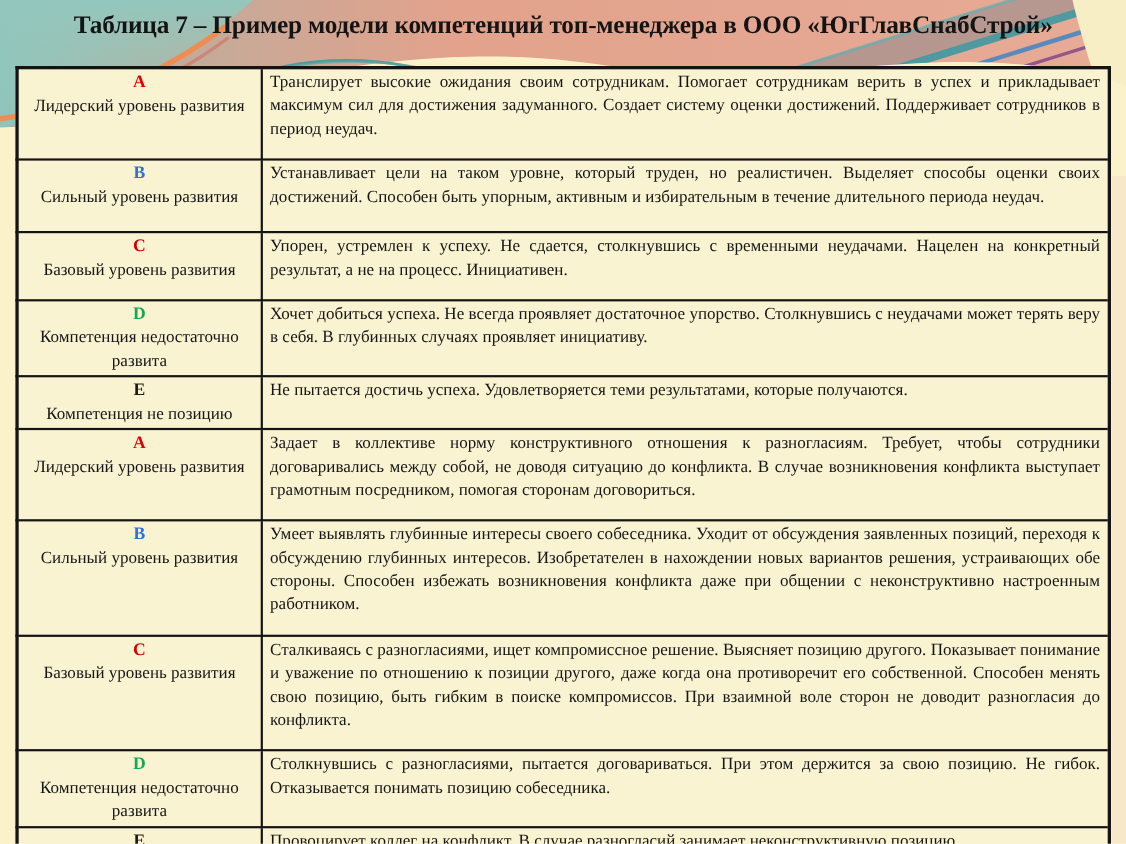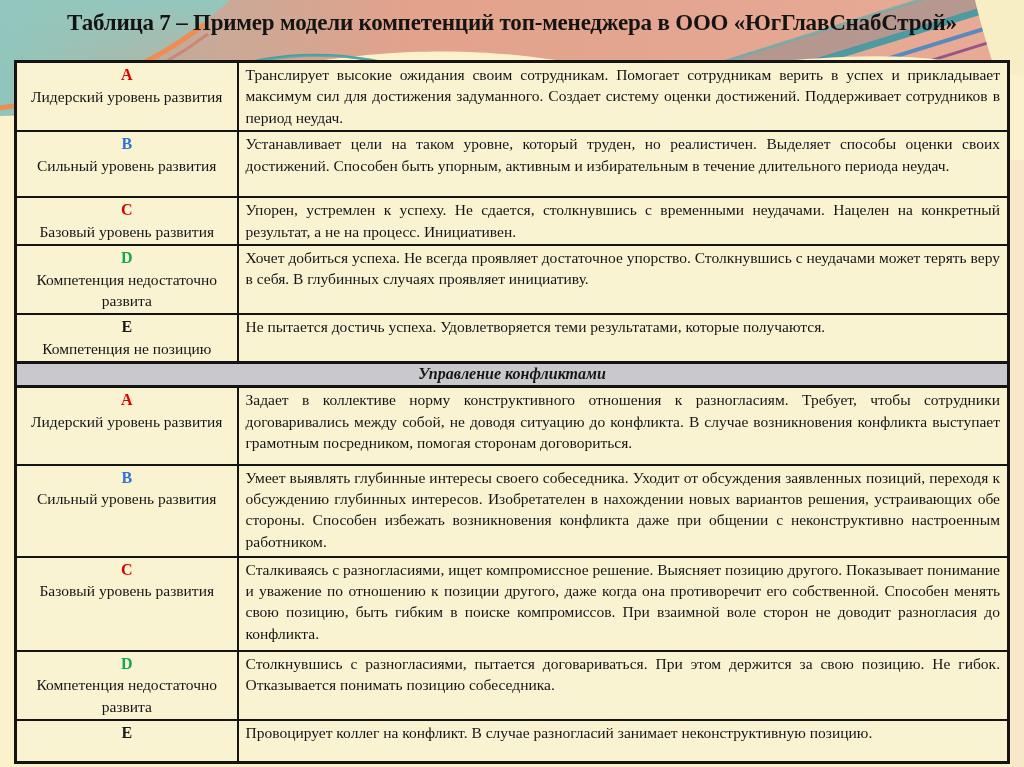--- a/index.html
+++ b/index.html
@@ -29,21 +29,21 @@
   td.section-header{
     background:#c9c9cd;
     text-align:center;font-weight:bold;font-style:italic;
     font-size:16px;padding:0 4px;line-height:1.3;
     border-top-width:3px;border-bottom-width:3px;
   }
   td.level-cell{
     width:220px;text-align:center;padding:1px 4px 2px;
   }
   td.desc-cell{
-    text-align:justify;padding:1px 7px 2px;font-family:Liberation Serif, serif;
+    text-align:justify;padding:1px 7px 16px;font-family:Liberation Serif, serif;
   }
   .letter{font-weight:bold;font-size:16px;display:block;line-height:1.35;}
   .level-label{display:block;}
 </style>
 </head>
 <body>
 
 <svg class="bg-layer" viewBox="0 0 1024 767" xmlns="http://www.w3.org/2000/svg">
   <defs>
     <linearGradient id="topg" x1="0" y1="0" x2="1" y2="0">
@@ -123,23 +123,20 @@
   </tr>
 
   <tr style="height:44px">
     <td class="level-cell">
       <span class="letter" style="color: rgb(26, 26, 26);">E</span>
       <span class="level-label">Компетенция не позицию</span>
     </td>
     <td class="desc-cell">Не пытается достичь успеха. Удовлетворяется теми результатами, которые получаются.</td>
   </tr>
 
-  <tr style="height:22px">
-    <td class="section-header" colspan="2">Управление конфликтами</td>
-  </tr>
 
   <tr style="height:78px">
     <td class="level-cell">
       <span class="letter" style="color: rgb(224, 0, 0);">A</span>
       <span class="level-label">Лидерский уровень развития</span>
     </td>
     <td class="desc-cell">Задает в коллективе норму конструктивного отношения к разногласиям. Требует, чтобы сотрудники договаривались между собой, не доводя ситуацию до конфликта. В случае возникновения конфликта выступает грамотным посредником, помогая сторонам договориться.</td>
   </tr>
 
   <tr style="height:92px">

